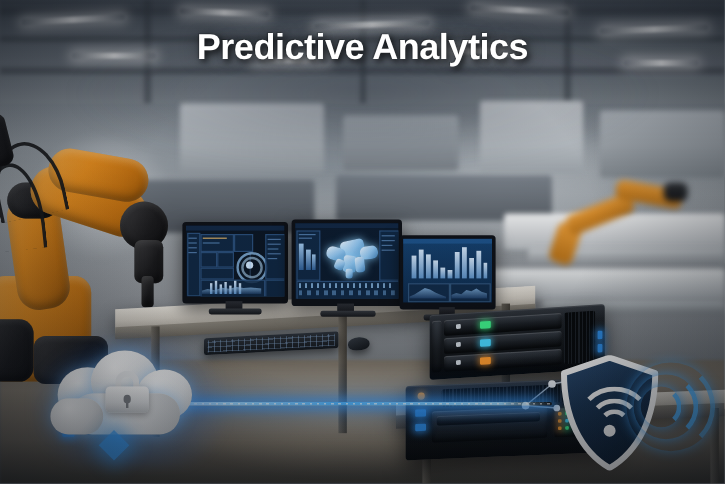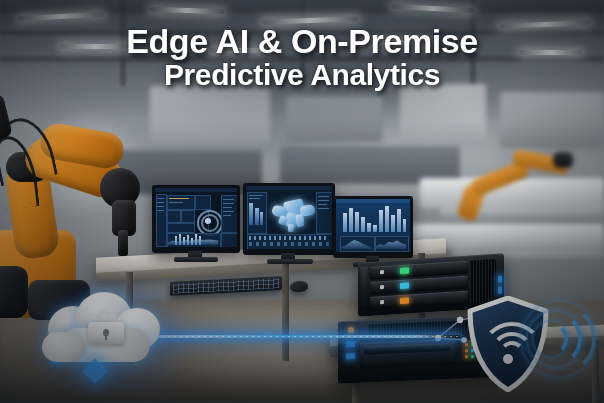--- a/index.html
+++ b/index.html
@@ -458,18 +458,17 @@
     <div class="wifiarc" style="left:33px;top:45px;width:18px;height:18px;"></div>
     <div id="wifidot" style="left:37px;top:58px;width:10px;height:10px;"></div>
   </div>
 
   <div class="wave" style="left:534px;top:322px;width:26px;height:26px;"></div>
   <div class="wave" style="left:528px;top:312px;width:46px;height:46px;"></div>
   <div class="wave" style="left:522px;top:302px;width:66px;height:66px;opacity:.75;"></div>
 
   <div id="titlescrim" class="abs"></div>
   <div id="title" class="abs">
-    <div id="t1">Edge AI &amp; On-Premise</div>
     <div id="t3">Predictive Analytics</div>
   </div>
 
   <div id="vig"></div>
 </div>
 
 </body></html>

